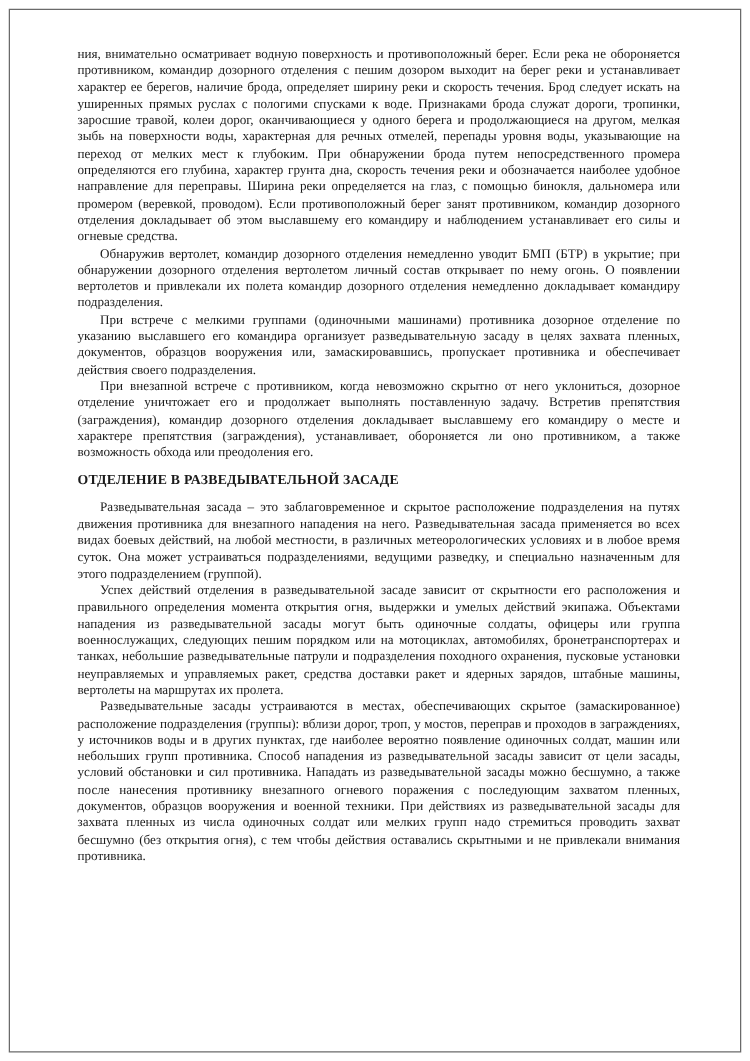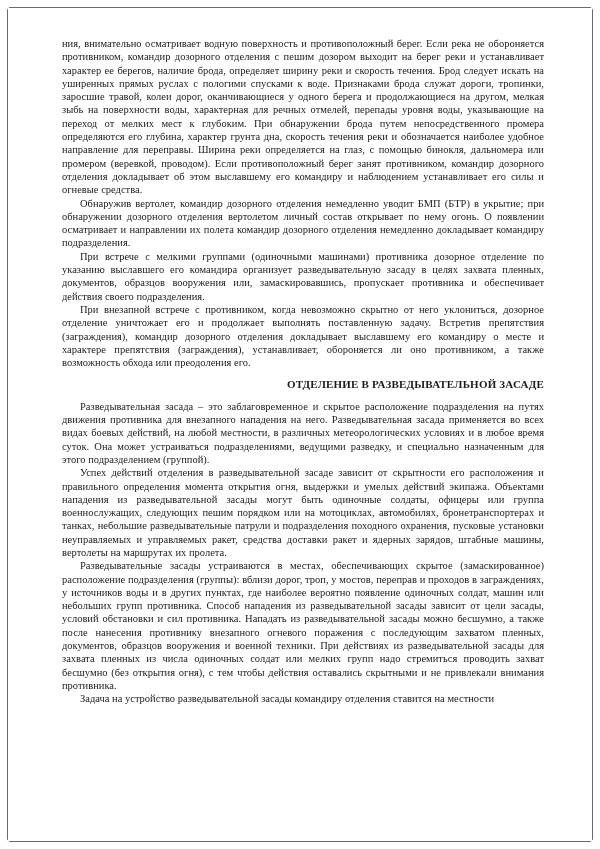--- a/index.html
+++ b/index.html
@@ -7,62 +7,60 @@
   body {
     background: #ffffff;
     font-family: "Liberation Serif", "DejaVu Serif", serif;
   }
   .page {
     position: relative;
     width: 600px;
     height: 849px;
     background: #ffffff;
     overflow: hidden;
-    border-radius: 28px;
   }
   .page-frame {
     position: absolute;
     top: 7px; left: 7px; right: 7px; bottom: 7px;
     border: 1px solid #6a6a6a;
     pointer-events: none;
   }
   .content {
     position: absolute;
     top: 37px;
     left: 62px;
     width: 482px;
     color: #1b1b1b;
     font-size: 10.5px;
     line-height: 13.3px;
     text-align: justify;
   }
   .para { text-indent: 18px; }
   .para.continuation { text-indent: 0; }
   .section-heading {
-    text-align: right;
+    text-align: left;
     font-weight: bold;
     font-size: 11px;
     letter-spacing: 0.2px;
     margin: 9px 0 8px 0;
     text-indent: 0;
   }
 </style>
 </head>
 <body>
 
 <div class="page">
   <div class="page-frame"></div>
   <div class="content">
 
     <p class="para continuation">ния, внимательно осматривает водную поверхность и противоположный берег. Если река не обороняется противником, командир дозорного отделения с пешим дозором выходит на берег реки и устанавливает характер ее берегов, наличие брода, определяет ширину реки и скорость течения. Брод следует искать на уширенных прямых руслах с пологими спусками к воде. Признаками брода служат дороги, тропинки, заросшие травой, колеи дорог, оканчивающиеся у одного берега и продолжающиеся на другом, мелкая зыбь на поверхности воды, характерная для речных отмелей, перепады уровня воды, указывающие на переход от мелких мест к глубоким. При обнаружении брода путем непосредственного промера определяются его глубина, характер грунта дна, скорость течения реки и обозначается наиболее удобное направление для переправы. Ширина реки определяется на глаз, с помощью бинокля, дальномера или промером (веревкой, проводом). Если противоположный берег занят противником, командир дозорного отделения докладывает об этом выславшему его командиру и наблюдением устанавливает его силы и огневые средства.</p>
-    <p class="para">Обнаружив вертолет, командир дозорного отделения немедленно уводит БМП (БТР) в укрытие; при обнаружении дозорного отделения вертолетом личный состав открывает по нему огонь. О появлении осматривает и направлении их полета командир дозорного отделения немедленно докладывает командиру подразделения.</p>
+    <p class="para">Обнаружив вертолет, командир дозорного отделения немедленно уводит БМП (БТР) в укрытие; при обнаружении дозорного отделения вертолетом личный состав открывает по нему огонь. О появлении вертолетов и привлекали их полета командир дозорного отделения немедленно докладывает командиру подразделения.</p>
     <p class="para">При встрече с мелкими группами (одиночными машинами) противника дозорное отделение по указанию выславшего его командира организует разведывательную засаду в целях захвата пленных, документов, образцов вооружения или, замаскировавшись, пропускает противника и обеспечивает действия своего подразделения.</p>
     <p class="para">При внезапной встрече с противником, когда невозможно скрытно от него уклониться, дозорное отделение уничтожает его и продолжает выполнять поставленную задачу. Встретив препятствия (заграждения), командир дозорного отделения докладывает выславшему его командиру о месте и характере препятствия (заграждения), устанавливает, обороняется ли оно противником, а также возможность обхода или преодоления его.</p>
 
     <h2 class="section-heading">ОТДЕЛЕНИЕ В РАЗВЕДЫВАТЕЛЬНОЙ ЗАСАДЕ</h2>
 
     <p class="para">Разведывательная засада – это заблаговременное и скрытое расположение подразделения на путях движения противника для внезапного нападения на него. Разведывательная засада применяется во всех видах боевых действий, на любой местности, в различных метеорологических условиях и в любое время суток. Она может устраиваться подразделениями, ведущими разведку, и специально назначенным для этого подразделением (группой).</p>
     <p class="para">Успех действий отделения в разведывательной засаде зависит от скрытности его расположения и правильного определения момента открытия огня, выдержки и умелых действий экипажа. Объектами нападения из разведывательной засады могут быть одиночные солдаты, офицеры или группа военнослужащих, следующих пешим порядком или на мотоциклах, автомобилях, бронетранспортерах и танках, небольшие разведывательные патрули и подразделения походного охранения, пусковые установки неуправляемых и управляемых ракет, средства доставки ракет и ядерных зарядов, штабные машины, вертолеты на маршрутах их пролета.</p>
     <p class="para">Разведывательные засады устраиваются в местах, обеспечивающих скрытое (замаскированное) расположение подразделения (группы): вблизи дорог, троп, у мостов, переправ и проходов в заграждениях, у источников воды и в других пунктах, где наиболее вероятно появление одиночных солдат, машин или небольших групп противника. Способ нападения из разведывательной засады зависит от цели засады, условий обстановки и сил противника. Нападать из разведывательной засады можно бесшумно, а также после нанесения противнику внезапного огневого поражения с последующим захватом пленных, документов, образцов вооружения и военной техники. При действиях из разведывательной засады для захвата пленных из числа одиночных солдат или мелких групп надо стремиться проводить захват бесшумно (без открытия огня), с тем чтобы действия оставались скрытными и не привлекали внимания противника.</p>
-    <p class="para">Задача на устройство разведывательной засады командиру отделения ставится на местности</p>
 
   </div>
 </div>
 
 </body></html>

